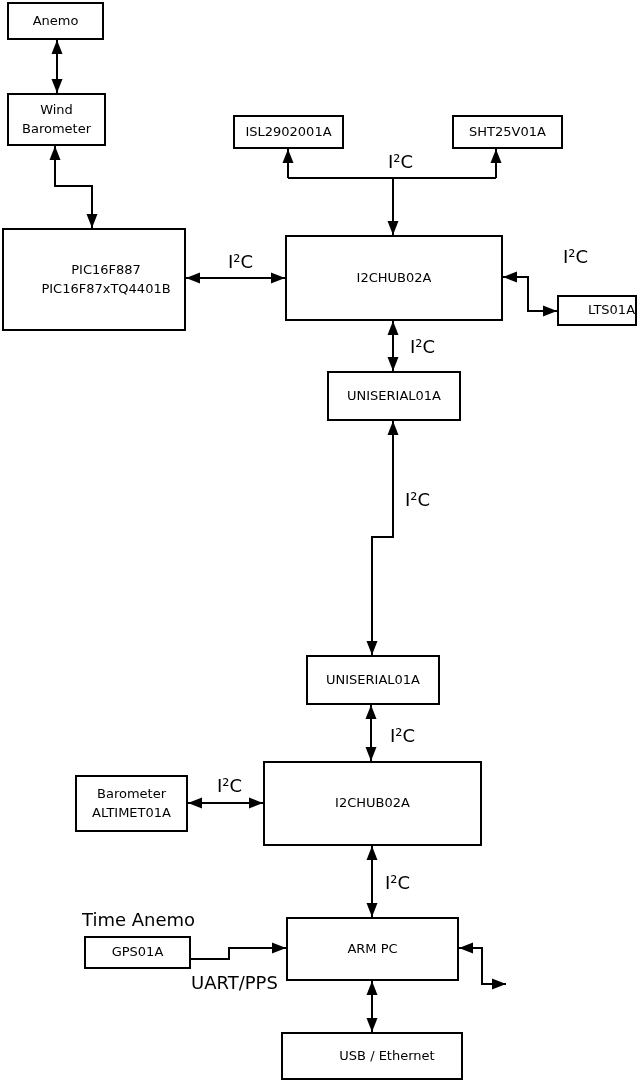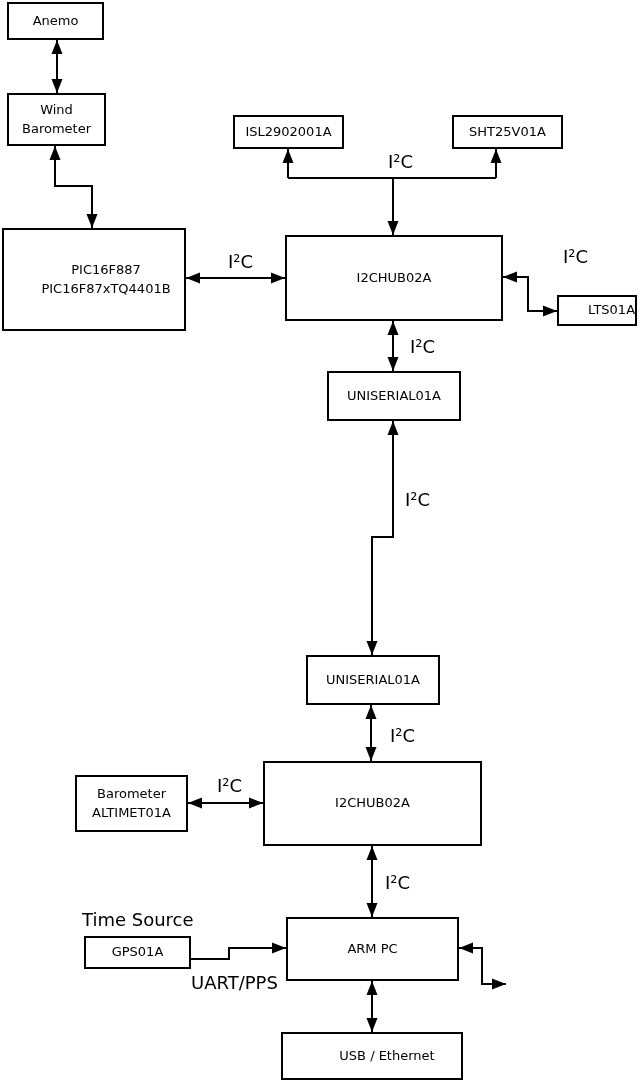--- a/index.html
+++ b/index.html
@@ -129,16 +129,16 @@
   <div class="node n-usb">USB / Ethernet</div>
 
   <span class="wire-label l-branch">I²C</span>
   <span class="wire-label l-pic">I²C</span>
   <span class="wire-label l-lts">I²C</span>
   <span class="wire-label l-hubuni">I²C</span>
   <span class="wire-label l-long">I²C</span>
   <span class="wire-label l-unihub">I²C</span>
   <span class="wire-label l-baro">I²C</span>
   <span class="wire-label l-armpc">I²C</span>
-  <span class="wire-label l-time">Time Source</span>
+  <span class="wire-label l-time">Time Anemo</span>
   <span class="wire-label l-uart">UART/PPS</span>
 
 </div>
 
 </body></html>

